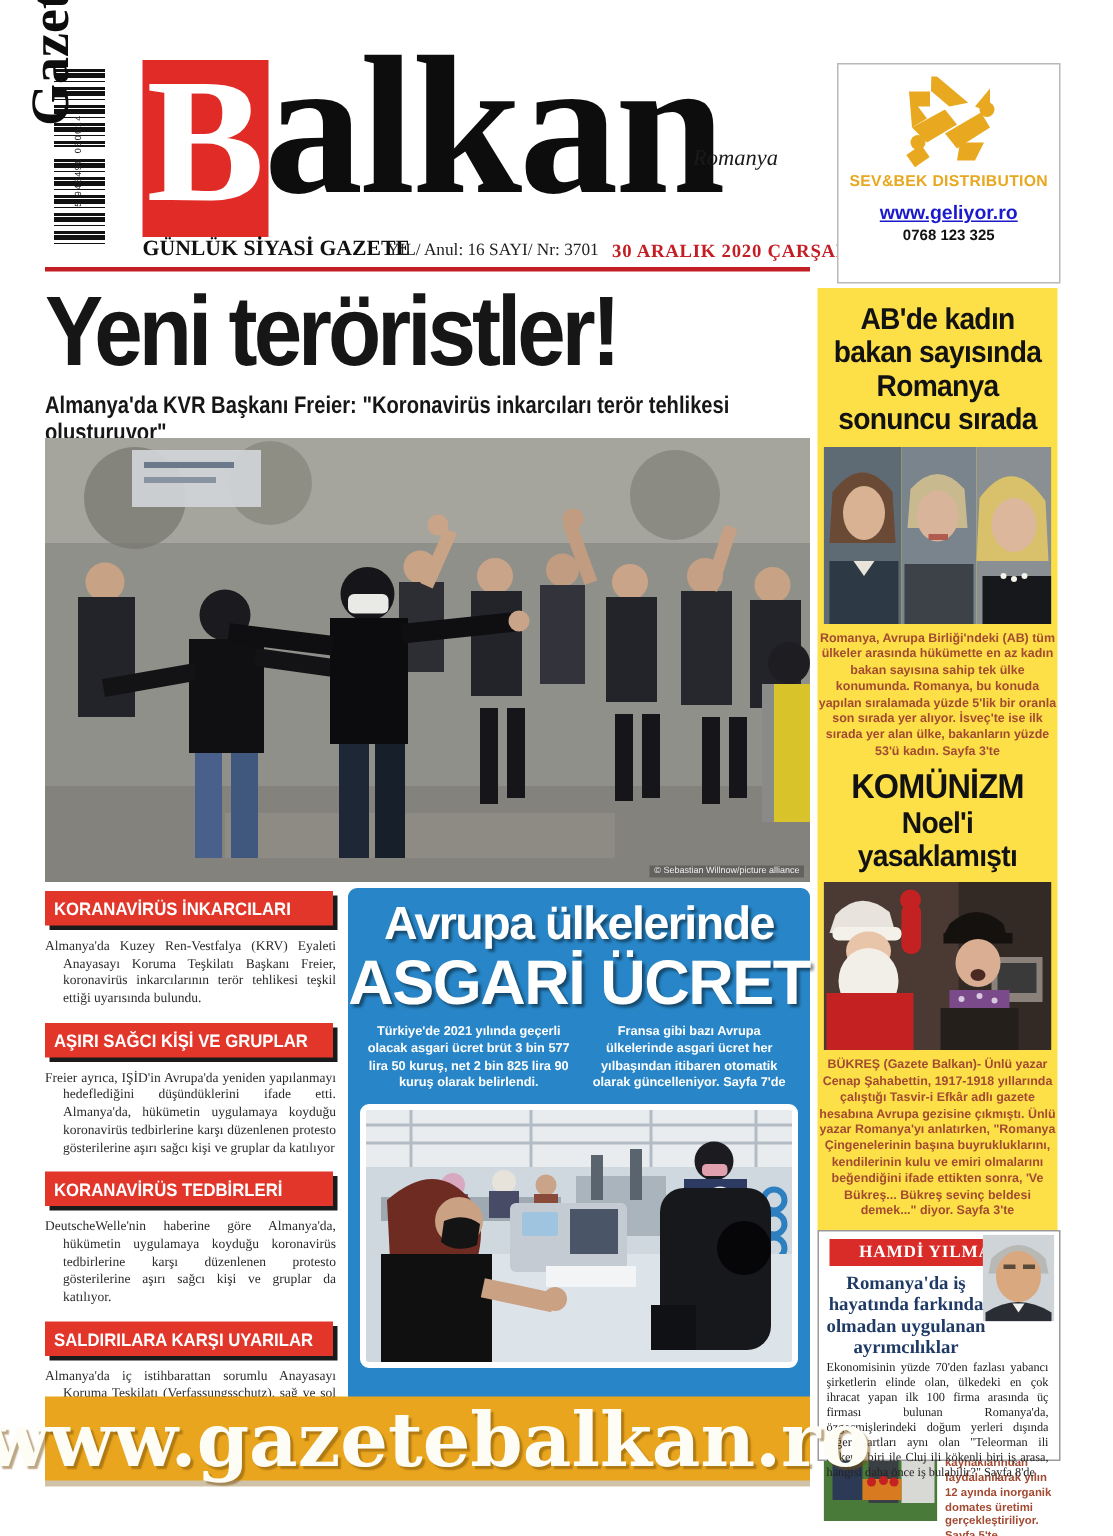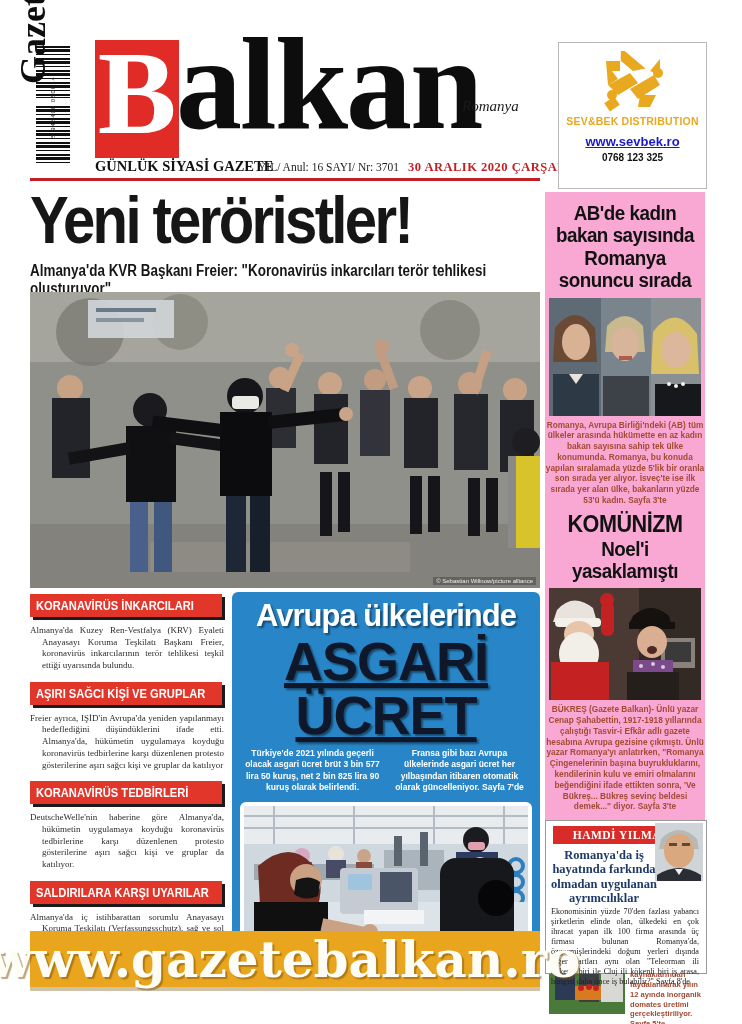--- a/index.html
+++ b/index.html
@@ -57,29 +57,29 @@
         box-shadow:3px 3px 0 #1b1b1b;margin:0 4px 8px 0;white-space:nowrap;overflow:hidden;}
   .sec-bar span{display:inline-block;transform:scaleX(.93);transform-origin:0 50%;}
   .sec-body{font-family:"Liberation Serif",serif;font-size:9px;line-height:1.3;color:#2c2c2c;
         text-align:justify;padding:0 2px 0 12px;text-indent:-12px;margin-bottom:10px;}
 
   
   #center-col{left:232px;top:592px;width:308px;height:392px;background:#2886c8;
         border-radius:6px;text-align:center;}
   #center-kicker{margin-top:6px;color:#fff;font-weight:bold;font-size:31px;letter-spacing:-1px;
         text-shadow:2px 2px 2px rgba(0,0,0,.45);}
-  #center-title{color:#0f172a;font-weight:bold;font-size:54px;letter-spacing:-1px;line-height:1;
-        text-shadow:2px 2px 2px rgba(0,0,0,.45);text-decoration:underline;}
+  #center-title{color:#ffffff;font-weight:bold;font-size:42px;letter-spacing:-1px;line-height:1;
+        text-shadow:2px 2px 2px rgba(0,0,0,.45);}
   #center-cols{display:flex;gap:10px;padding:6px 12px 4px;text-align:center;}
   .center-txt{flex:1;color:#fff;font-weight:bold;font-size:8.5px;line-height:1.35;}
   #factory-photo{margin:4px auto 0;width:284px;height:168px;border:4px solid #fff;
         border-radius:6px;overflow:hidden;background:#cfd8de;}
 
   
-  #right-col{left:545px;top:192px;width:160px;height:622px;background:#f9a8d4;padding-top:6px;}
+  #right-col{left:545px;top:192px;width:160px;height:622px;background:#fde047;padding-top:6px;}
   .r-title{font-weight:bold;color:#121212;text-align:center;letter-spacing:-.5px;
         transform:scaleX(.94);transform-origin:50% 0;line-height:1.12;}
   #women-title{font-size:20px;margin:4px 2px 6px;}
   #women-photo{margin:2px auto 4px;width:152px;height:118px;overflow:hidden;}
   .r-body{color:#a34a32;font-weight:bold;font-size:8.3px;line-height:1.3;text-align:center;
         padding:0 0;margin-bottom:6px;}
   #comm-title1{font-size:23px;margin-top:2px;}
   #comm-title2{font-size:20px;margin-bottom:6px;}
   #santa-photo{margin:0 auto 4px;width:152px;height:112px;overflow:hidden;}
   #tomato-title{font-size:19px;margin:4px 2px 6px;}
@@ -141,21 +141,21 @@
           <path d="M8 34 l22 -12 8 10 -20 12 Z"></path>
           <path d="M30 38 l24 -14 6 10 -22 14 Z"></path>
           <path d="M6 48 h12 v10 h-12 Z" transform="rotate(-35 12 53)"></path>
           <path d="M40 44 h16 l-6 12 h-12 Z"></path>
           <circle cx="58" cy="22" r="5"></circle>
           <circle cx="12" cy="44" r="5"></circle>
         </g>
       </svg>
     </div>
     <div id="dist-name">SEV&amp;BEK DISTRIBUTION</div>
-    <div id="dist-url">www.sevbek.ro</div>
+    <div id="dist-url">www.geliyor.ro</div>
     <div id="dist-phone">0768 123 325</div>
   </div>
 
   <div class="abs" id="headline">Yeni teröristler!</div>
   <div class="abs" id="subheadline">Almanya'da KVR Başkanı Freier: "Koronavirüs inkarcıları terör tehlikesi oluşturuyor"</div>
 
   <div class="abs" id="main-photo">
     <svg viewBox="0 0 510 296" width="510" height="296" preserveAspectRatio="none">
       <rect x="0" y="0" width="510" height="296" fill="#90908a"></rect>
       <rect x="0" y="0" width="510" height="70" fill="#a6a59d"></rect>

